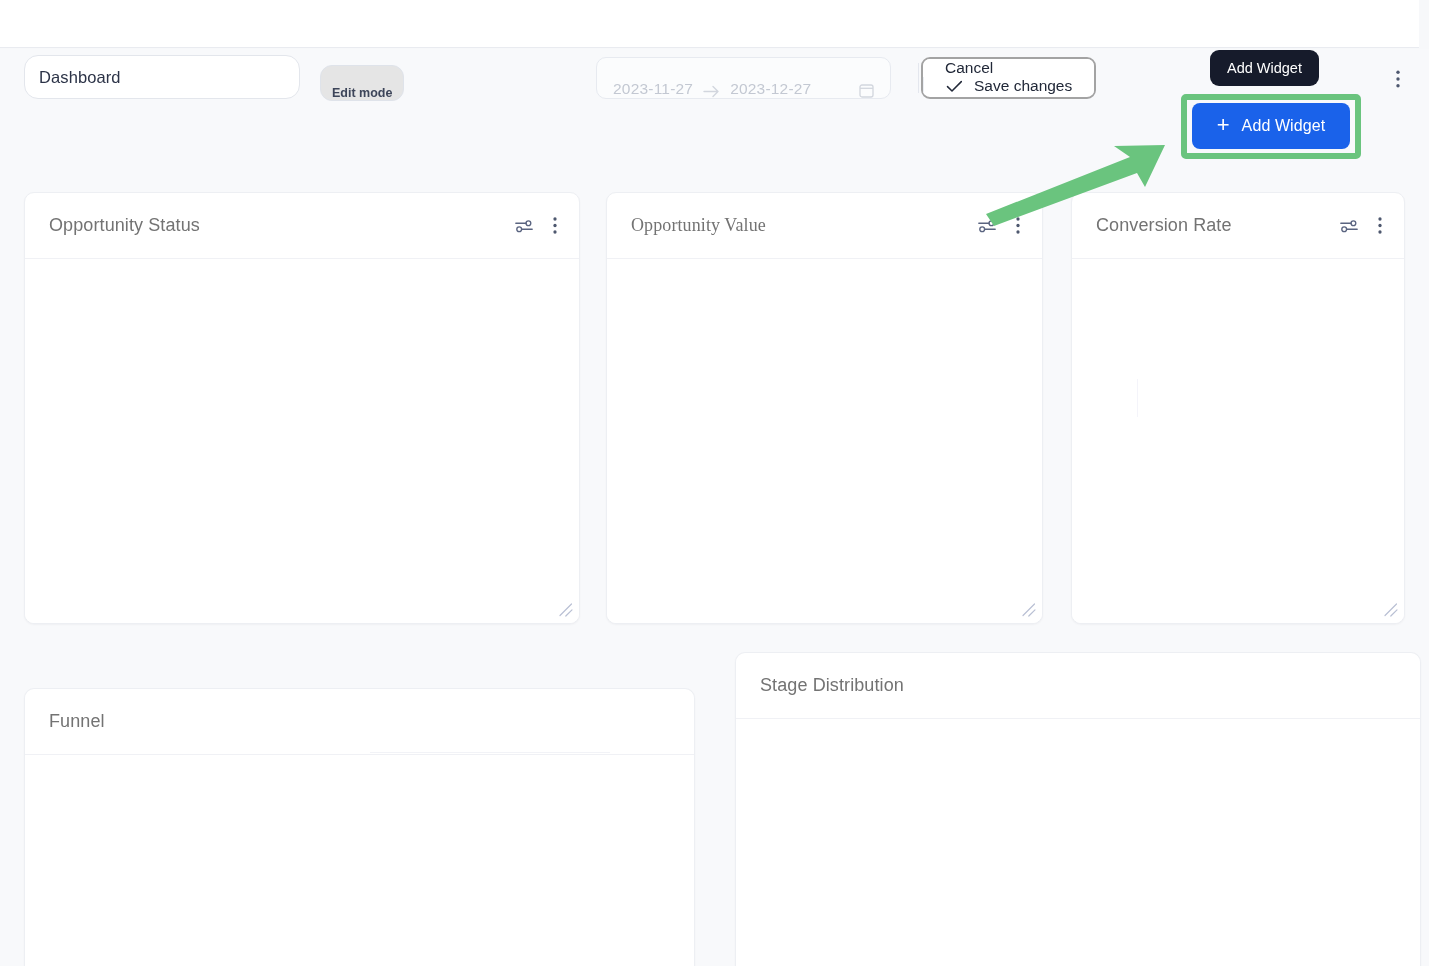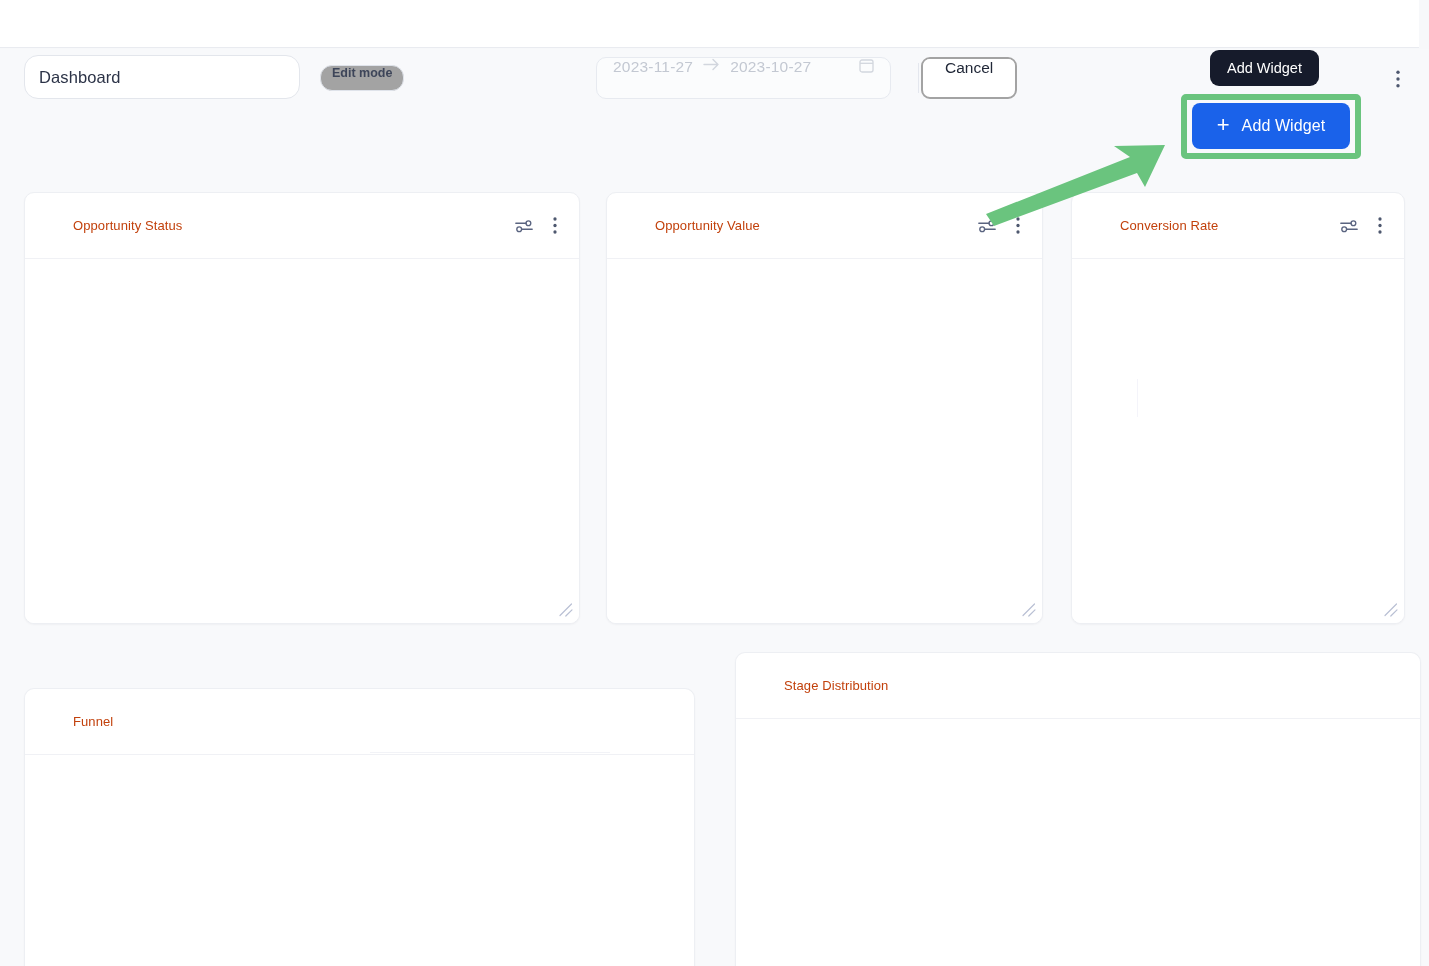--- a/index.html
+++ b/index.html
@@ -44,39 +44,39 @@
     border-radius: 14px;
     display: flex; align-items: center;
     padding: 0 14px;
     font-size: 16.5px;
     color: #2c3347;
     letter-spacing: .1px;
   }
 
   .edit-pill {
     position: absolute; left: 296px; top: 10px;
-    height: 26px;
+    height: 36px;
     border: 1px solid #dfe3ea;
     border-radius: 12px;
-    display: flex; align-items: flex-start;
+    display: flex; align-items: flex-end;
     padding: 0 11px;
     font-size: 12.5px;
     font-weight: 700;
     color: #3d4559;
-    background: #a3a3a3;
+    background: #e5e5e5;
   }
 
   
   .daterange {
     position: absolute; left: 572px; top: 2px;
     width: 295px; height: 42px;
     background: #fbfcfd;
     border: 1px solid #e7eaf0;
     border-radius: 10px;
-    display: flex; align-items: flex-start;
+    display: flex; align-items: flex-end;
     padding: 0 16px;
     gap: 10px;
   }
   .dr-date {
     font-size: 15.5px;
     color: #c3c8d2;
     letter-spacing: .2px;
     white-space: nowrap;
   }
   .dr-arrow { color: #d2d6de; display: flex; align-items: center; }
@@ -177,24 +177,23 @@
     overflow: hidden;
   }
   .card-head {
     height: 66px;
     display: flex; align-items: center;
     padding: 0 22px 0 24px;
     border-bottom: 1px solid #f0f1f5;
     position: relative;
   }
   .card-title {
-    font-size: 13px;
-    color: #c2410c;
+    font-size: 18px;
+    color: #737373;
     letter-spacing: .1px;
-    margin-left: 24px;
   }
   .head-icons {
     margin-left: auto;
     display: flex; align-items: center;
     gap: 20px;
     color: #5a6480;
   }
   .icon-btn { cursor: pointer; display: flex; align-items: center; justify-content: center; }
   .card-body { position: relative; width: 100%; height: calc(100% - 66px); background: #ffffff; }
 
@@ -236,34 +235,42 @@
     <span>Edit mode</span>
   </div>
 
   <div class="daterange">
     <span class="dr-date">2023-11-27</span>
     <span class="dr-arrow">
       <svg width="17" height="13" viewBox="0 0 17 13" fill="none">
         <path d="M1 6.5H15M15 6.5L10 1.6M15 6.5L10 11.4" stroke="currentColor" stroke-width="1.4" stroke-linecap="round" stroke-linejoin="round"></path>
       </svg>
     </span>
-    <span class="dr-date">2023-10-27</span>
+    <span class="dr-date">2023-12-27</span>
     <span class="dr-cal">
       <svg width="15" height="15" viewBox="0 0 15 15" fill="none">
         <rect x="1" y="2" width="13" height="12" rx="2" stroke="currentColor" stroke-width="1.3"></rect>
         <path d="M1 5.3H14" stroke="currentColor" stroke-width="1.3"></path>
       </svg>
     </span>
   </div>
 
   <div class="tb-divider"></div>
 
   <div class="btn-group">
     <button class="gbtn">
       <span>Cancel</span>
+    </button>
+    <button class="gbtn">
+      <span>
+        <svg width="17" height="13" viewBox="0 0 17 13" fill="none" style="display:block">
+          <path d="M1.5 6.6L6 11L15.3 1.6" stroke="#212838" stroke-width="1.5" stroke-linecap="round" stroke-linejoin="round"></path>
+        </svg>
+      </span>
+      <span>Save changes</span>
     </button>
   </div>
 
   <button class="add-widget">
     <span class="plus">+</span>
     <span>Add Widget</span>
   </button>
 
   <div class="highlight-box"></div>
 
@@ -307,21 +314,21 @@
   </div>
   <div class="card-body">
     <span class="resize-handle">
       <svg width="14" height="14" viewBox="0 0 14 14" fill="none">
         <path d="M1 12.5L12.5 1M6.8 13L13 6.8" stroke="#b9c0d4" stroke-width="1.2" stroke-linecap="round"></path>
       </svg>
     </span>
   </div>
 </div>
 
-<div class="card" style="left:606px; top:192px; width:437px; height:432px;">
+<div class="card" style="left:606px; top:192px; width:437px; height:432px;font-family:Liberation Serif, serif;">
   <div class="card-head">
     <span class="card-title">Opportunity Value</span>
     <span class="head-icons">
       <span class="icon-btn">
         <svg width="18" height="14" viewBox="0 0 18 14" fill="none">
           <path d="M0.8 4.2H11.2" stroke="#5a6480" stroke-width="1.35" stroke-linecap="round"></path>
           <circle cx="13.4" cy="4.2" r="2.4" stroke="#5a6480" stroke-width="1.35"></circle>
           <path d="M6.6 10.2H17.2" stroke="#5a6480" stroke-width="1.35" stroke-linecap="round"></path>
           <circle cx="4.2" cy="10.2" r="2.4" stroke="#5a6480" stroke-width="1.35"></circle>
         </svg>

